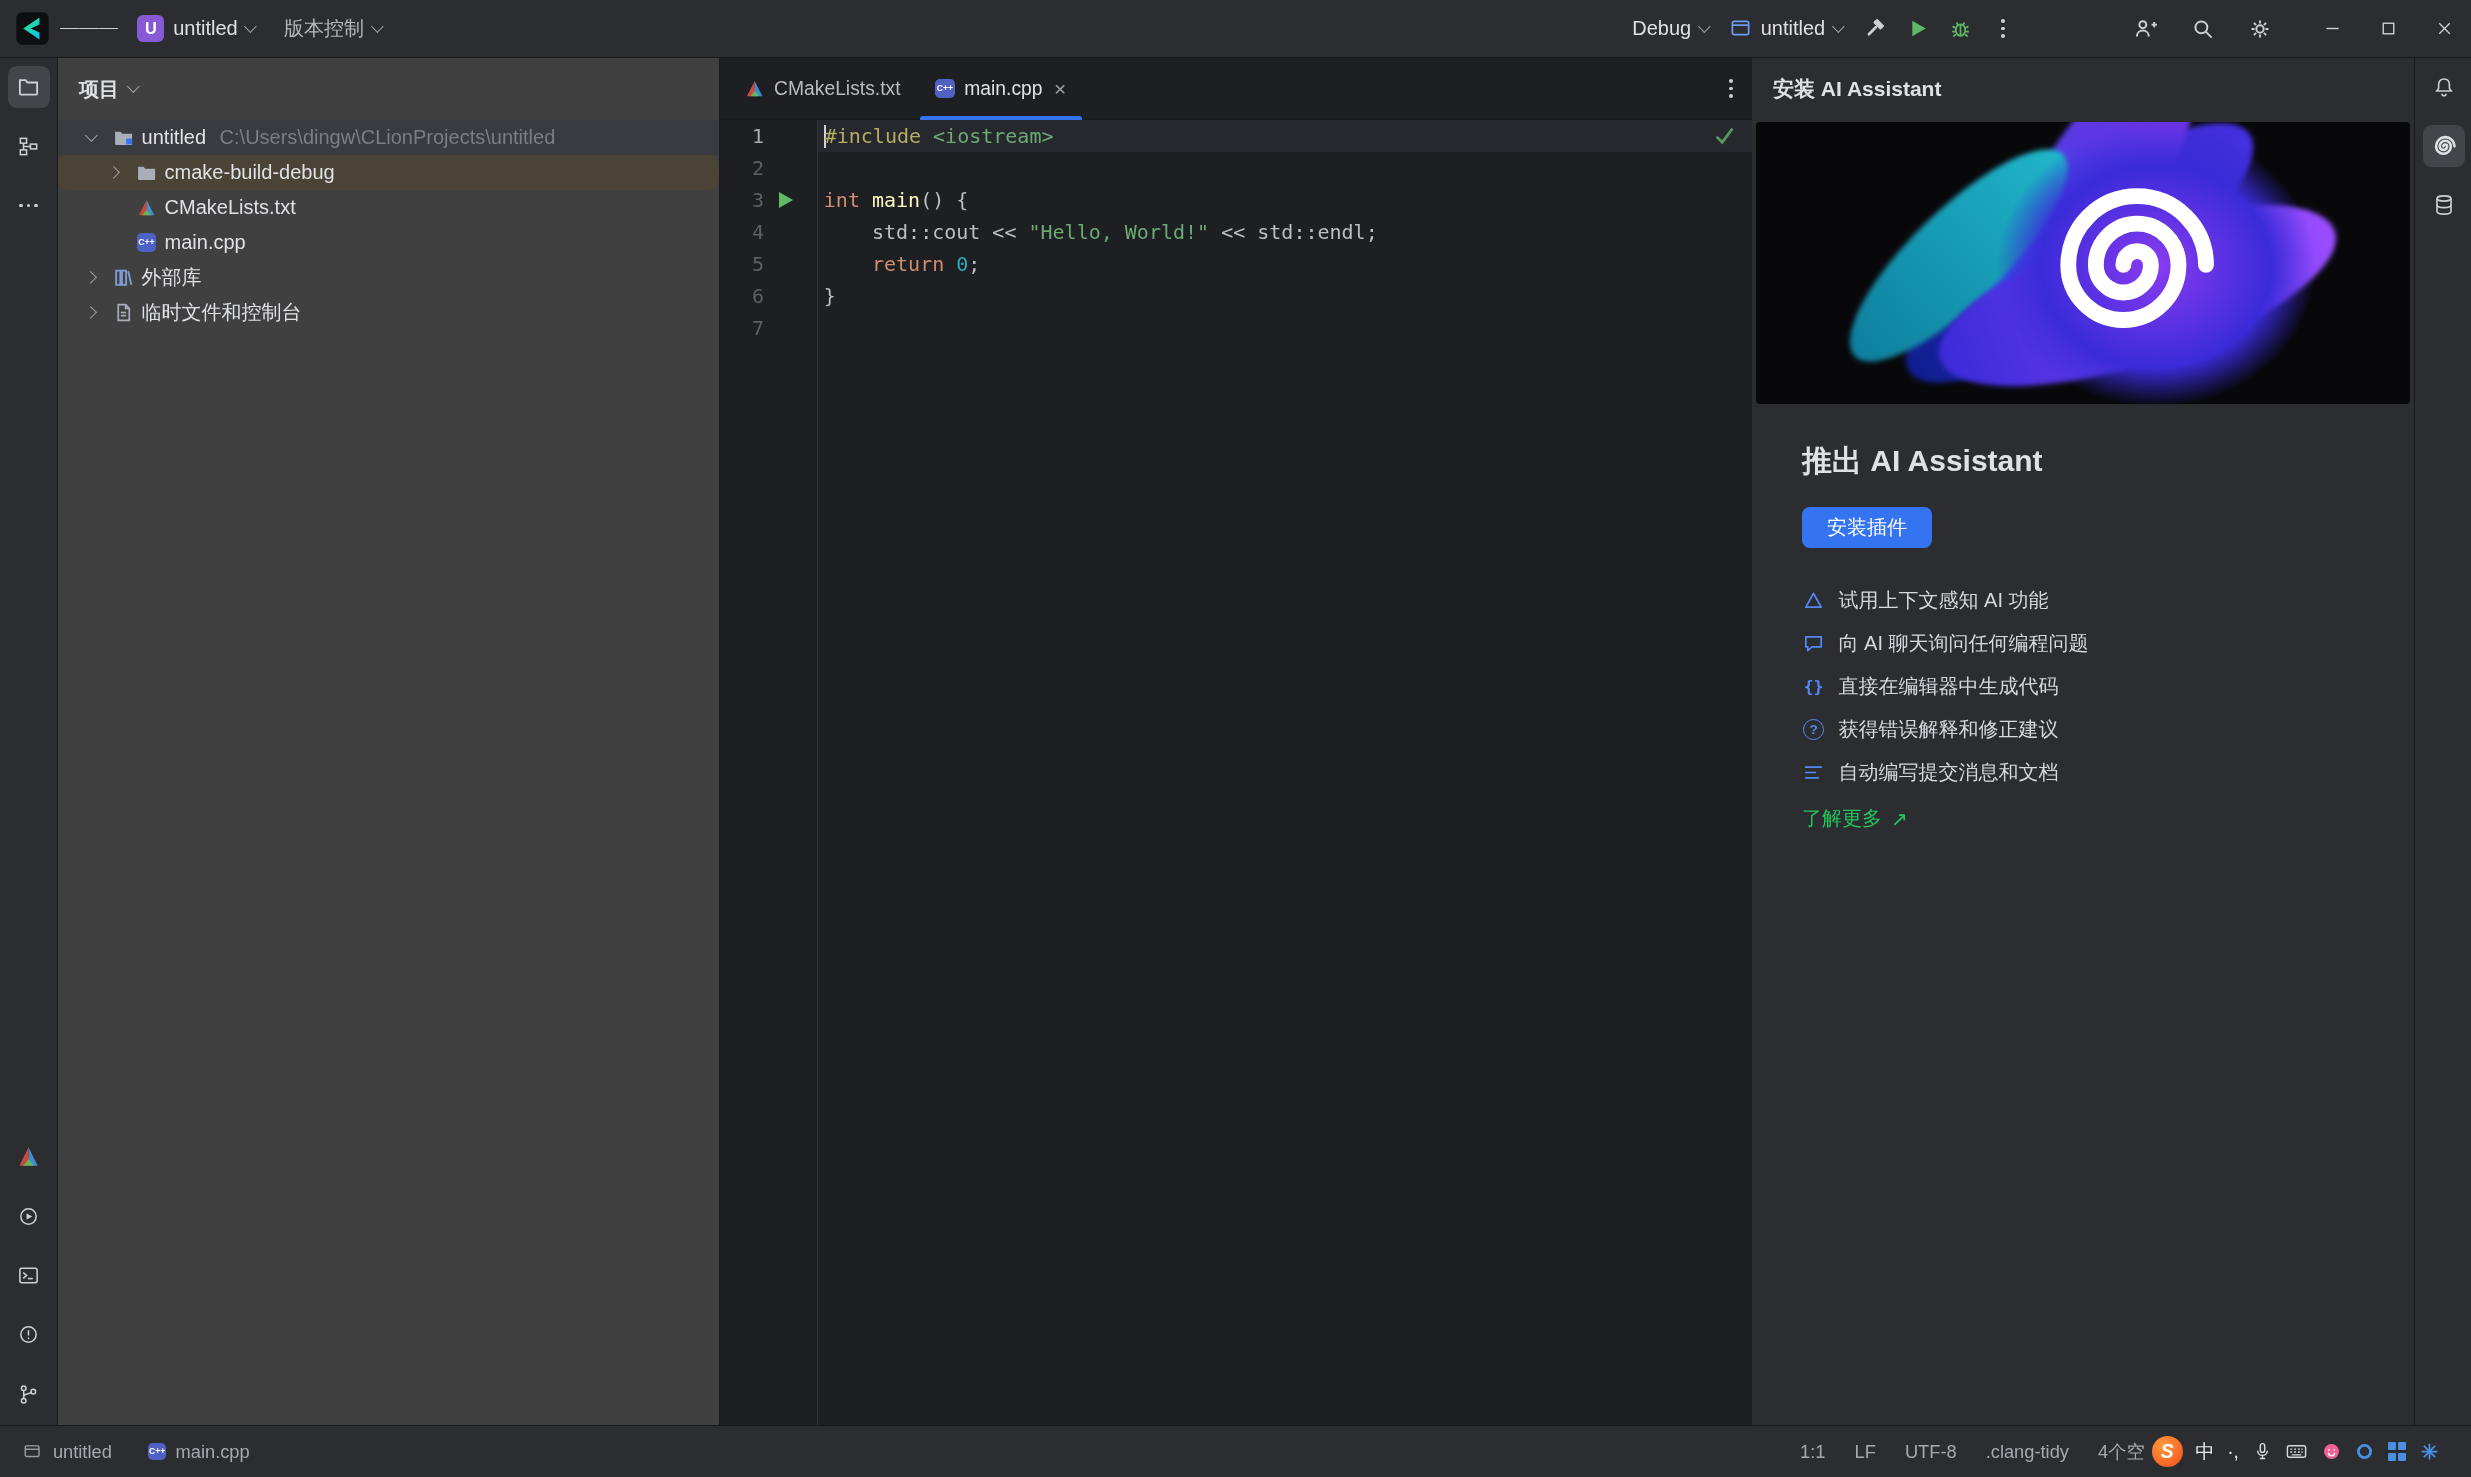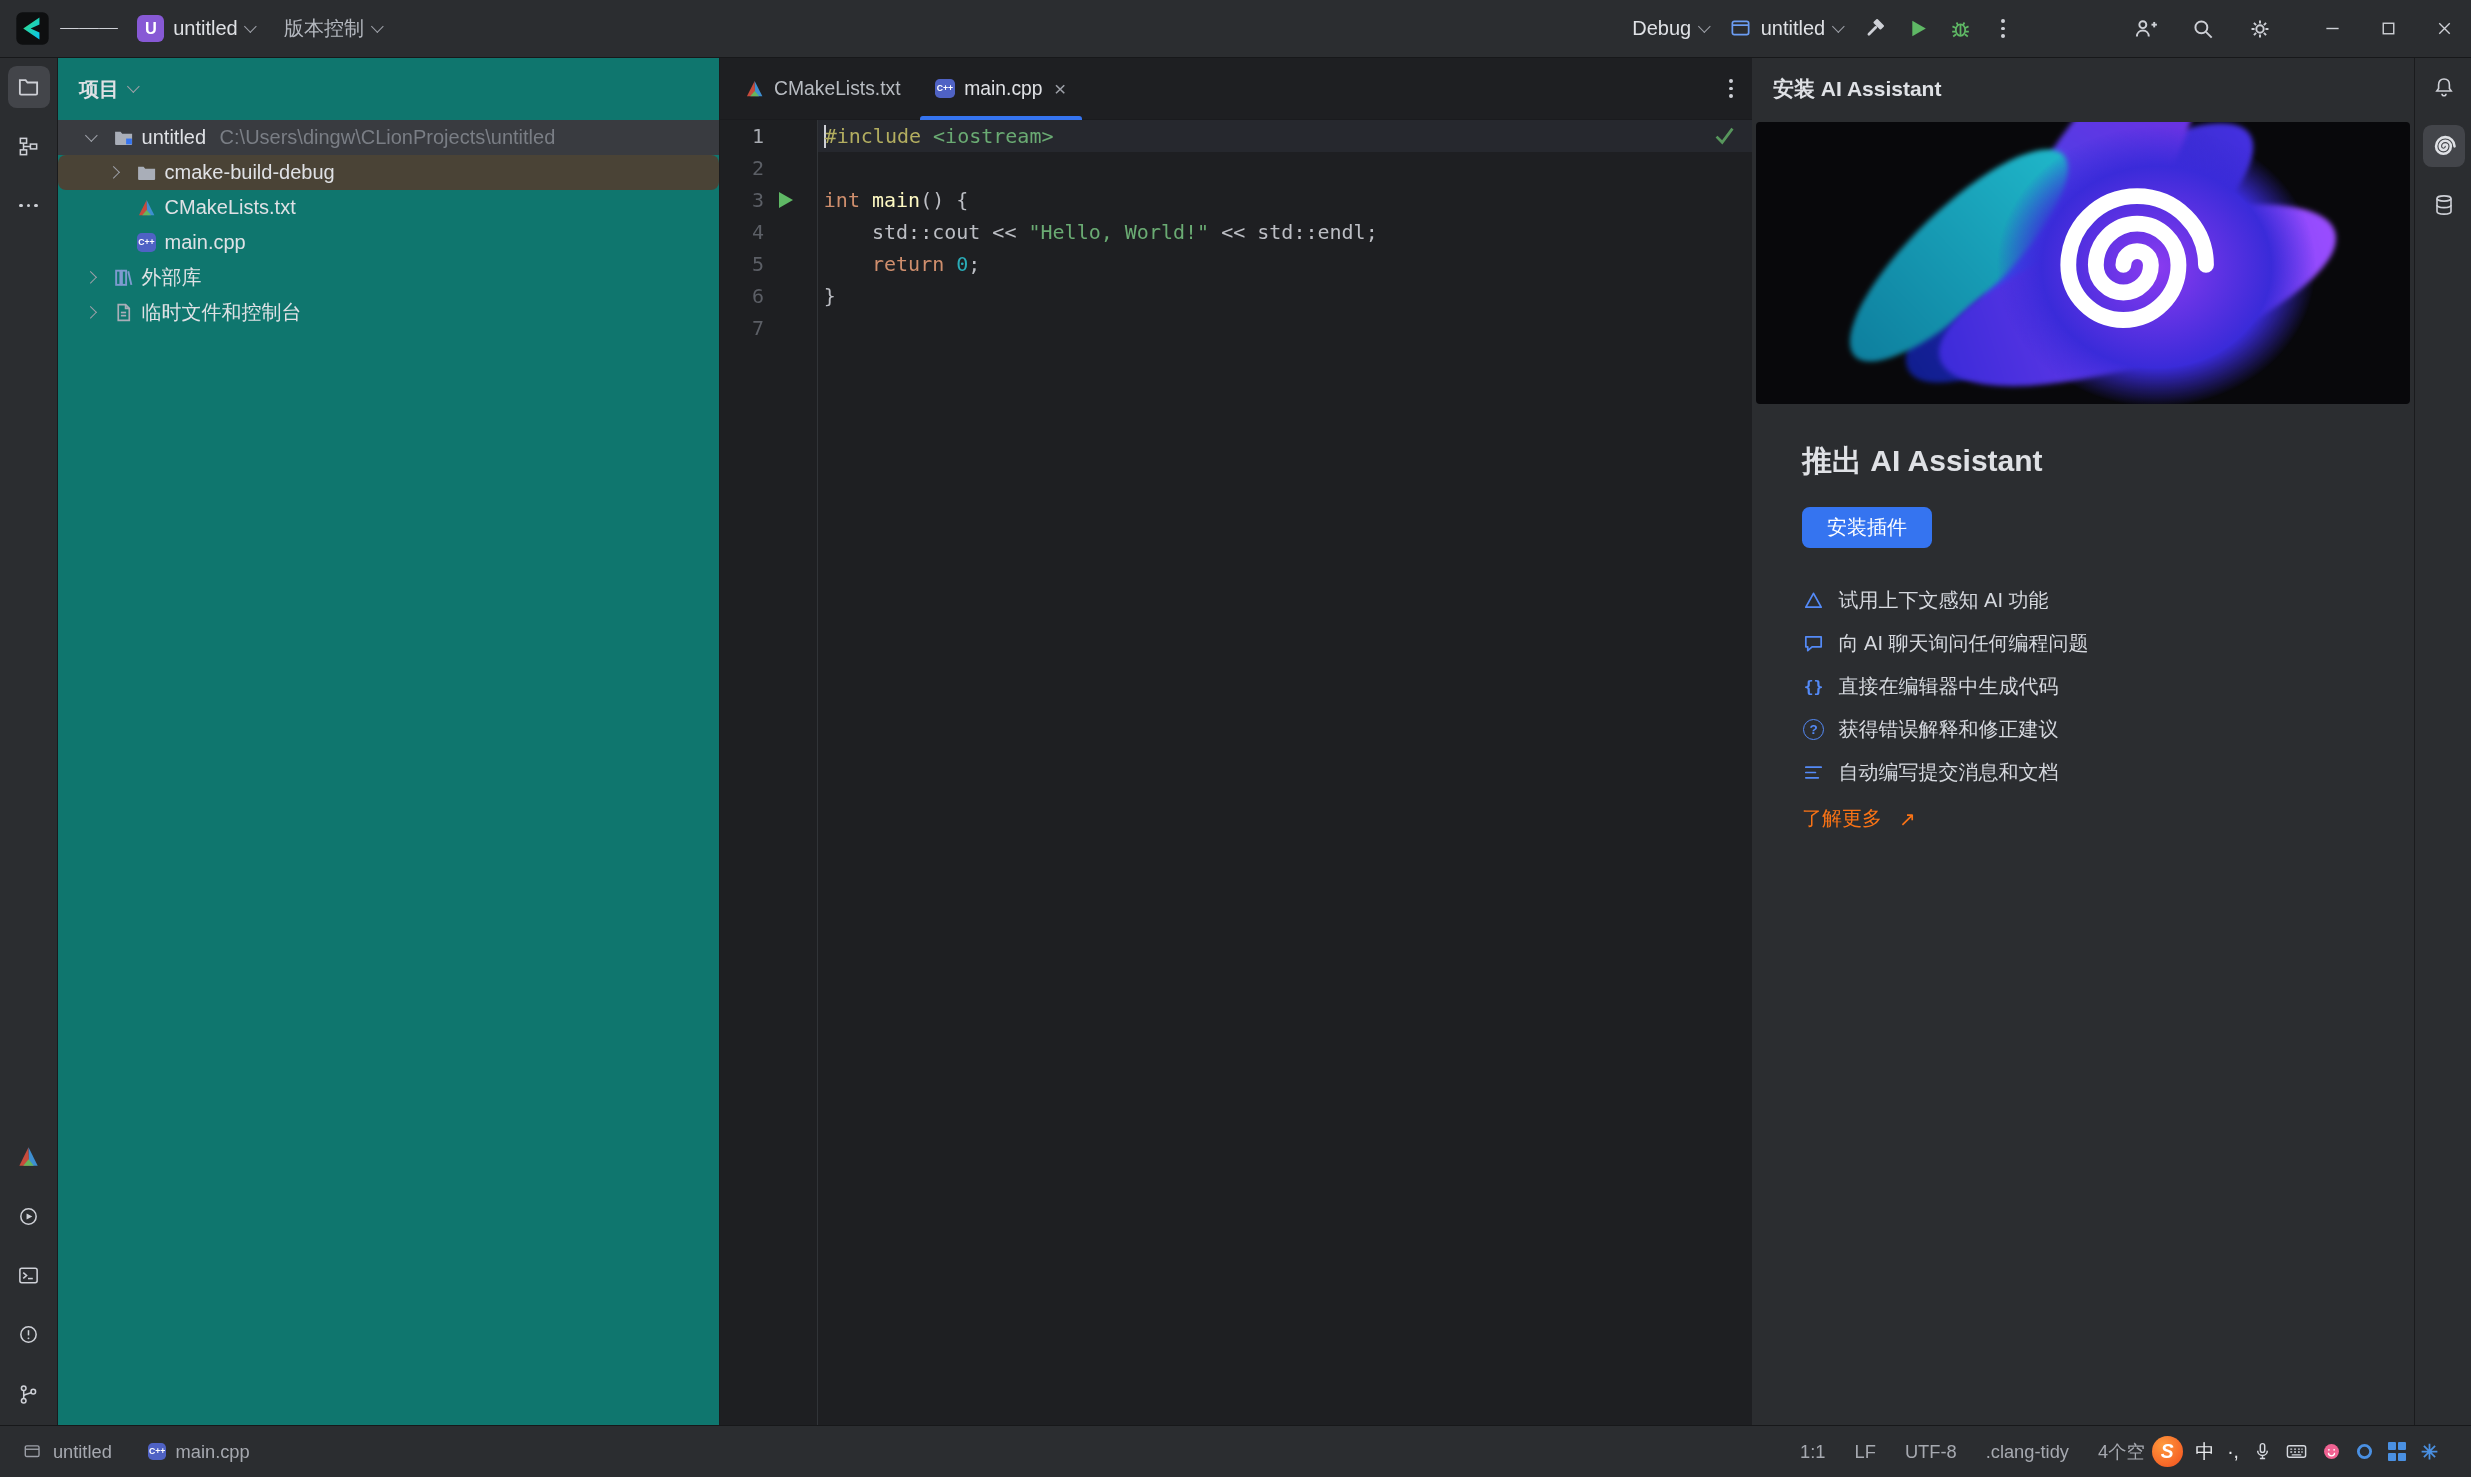--- a/index.html
+++ b/index.html
@@ -46,21 +46,21 @@
   .strip.left  { border-right:1px solid #1A1B1D; padding-top:7.7px; }
   .strip.right { border-left:1px solid #1A1B1D; padding-top:7.7px; }
   .strip-btn { width:42px; height:42px; border-radius:8.7px; display:flex; align-items:center; justify-content:center; margin-bottom:17.4px; }
   .strip-btn.active { background:#43454A; }
   .strip-fill { flex:1; }
   .dots-h, .dots-v { display:flex; gap:3.9px; }
   .dots-v { flex-direction:column; }
   .dots-h i, .dots-v i { width:3.9px; height:3.9px; border-radius:50%; background:#CED0D6; }
 
   
-  .project-panel { width:662px; flex:none; background:#0f766e; border-right:1px solid #1A1B1D; display:flex; flex-direction:column; }
+  .project-panel { width:662px; flex:none; background:#404040; border-right:1px solid #1A1B1D; display:flex; flex-direction:column; }
   .panel-header { height:62px; flex:none; display:flex; align-items:center; gap:9.7px; padding-left:21px; font-weight:bold; }
   .tree { flex:1; }
   .trow { height:35px; display:flex; align-items:center; white-space:nowrap; }
   .trow .chev { border-color:#9DA0A8; }
   .trow.selected { background:#393B40; }
   .trow.excluded { background:#4A4336; }
   .t-chev { width:19.3px; flex:none; display:flex; justify-content:center; margin-right:11.6px; }
   .t-icon { width:21px; flex:none; display:flex; justify-content:center; margin-right:7.7px; }
   .lvl0 { padding-left:24px; }
   .lvl1 { padding-left:47px;border-radius:8px; }
@@ -113,21 +113,21 @@
   .ai-title { margin:37px 0 0 50px; font-size:30px; font-weight:bold; }
   .ai-btn {
     margin:25px 0 0 50px; height:41px; padding:0 25px; border:none; border-radius:7.7px;
     background:#3574F0; color:#fff; font-size:20px; font-family:inherit; display:inline-flex; align-items:center; width:max-content;
   }
   .feat-list { margin:31px 0 0 50px; }
   .feat { height:43px; display:flex; align-items:center; gap:13.5px; color:#D5D8DE; }
   .fi { width:23px; flex:none; display:flex; align-items:center; justify-content:center; }
   .brace-icon { color:#548AF7; font:bold 16.4px "DejaVu Sans Mono", monospace; }
   .q-icon { width:21px; height:21px; border:1.9px solid #548AF7; border-radius:50%; display:flex; align-items:center; justify-content:center; font-size:13.5px; font-weight:bold; color:#548AF7; }
-  .learn-more { margin:11.6px 0 0 50px; color:#f97316; display:flex; align-items:center; gap:17px; width:max-content; }
+  .learn-more { margin:11.6px 0 0 50px; color:#22c55e; display:flex; align-items:center; gap:9px; width:max-content; }
 
   
   .statusbar {
     height:52px; flex:none; background:#2B2D30; border-top:1px solid #17181A;
     display:flex; align-items:center; font-size:18.3px; color:#A6A9B0; position:relative; padding-left:23px;
   }
   .sb-left { display:flex; align-items:center; gap:11.6px; }
   .sb-file { display:flex; align-items:center; gap:9.7px; margin-left:25px; }
   .sb-right { margin-left:auto; display:flex; align-items:center; gap:29px; }
   .sb-indent { max-width:46px; overflow:hidden; white-space:nowrap; }

